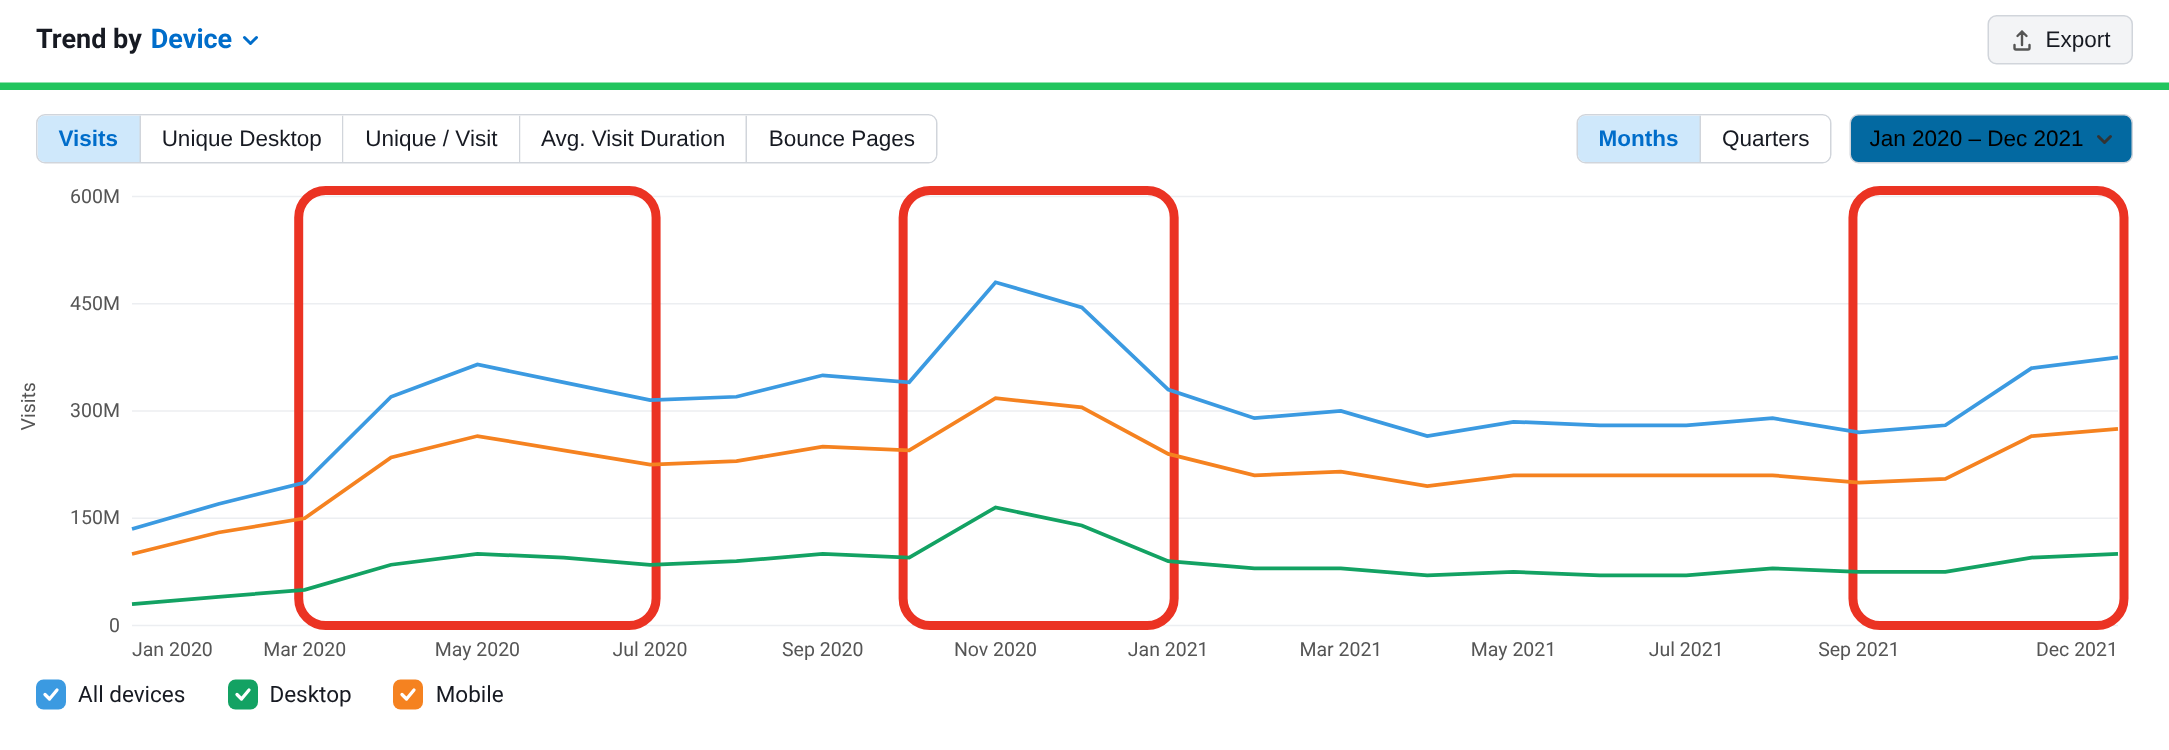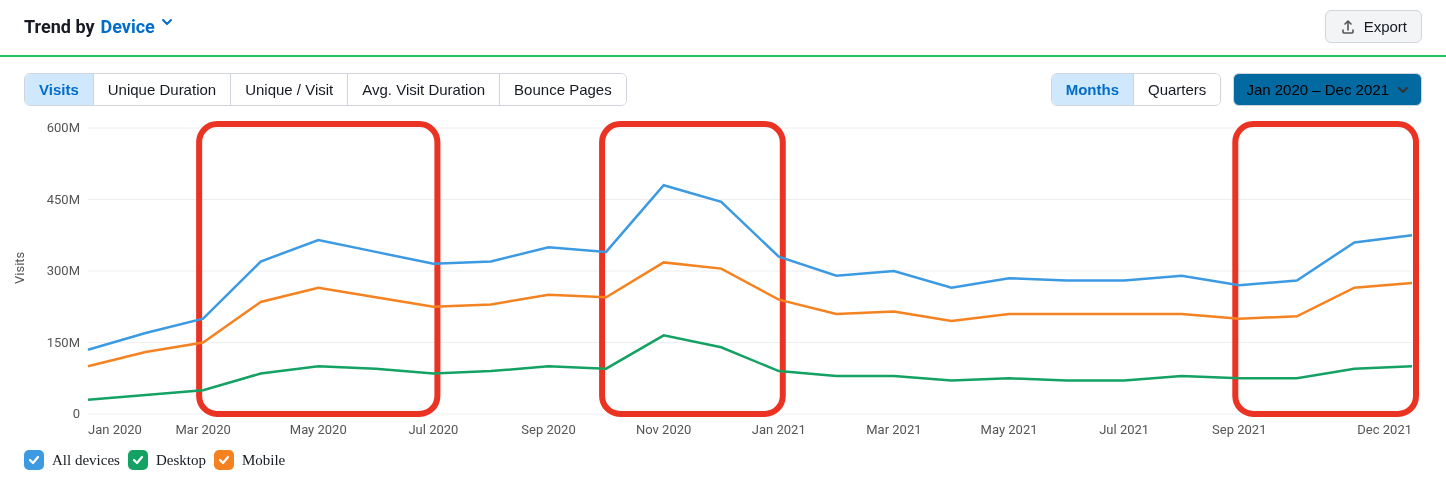--- a/index.html
+++ b/index.html
@@ -10,35 +10,36 @@
     background: #fff;
     width: 1446px;
     height: 500px;
     position: relative;
   }
   .header {
     display: flex;
     align-items: center;
     justify-content: space-between;
     padding: 10px 24px 12px 24px;
-    border-bottom: 2px solid #22c55e;
+    border-bottom: 5px solid #22c55e;
     gap: 24px;
   }
   .title-wrap {
     display: flex;
     align-items: center;
     gap: 6px;
     font-size: 18px;
     font-weight: 700;
   }
   .title-link {
     color: #006dca;
     font-weight: 700;
     cursor: pointer;
     display: inline-flex;
+    align-items: center;
     gap: 6px;
   }
   .title-link svg { display: block; }
   .export-btn {
     display: inline-flex;
     align-items: center;
     gap: 8px;
     padding: 7px 14px;
     border: 1px solid #d1d5db;
     border-radius: 6px;
@@ -95,24 +96,23 @@
     position: relative;
     padding: 0 24px;
   }
   .chart-svg {
     display: block;
     width: 1398px;
     height: 330px;
   }
   .legend {
     display: flex;
-    gap: 8px;
+    gap: 28px;
     padding: 6px 24px;
     align-items: center;
-    font-family: Liberation Serif, serif;
   }
   .legend-item {
     display: flex;
     align-items: center;
     gap: 8px;
     font-size: 15px;
     cursor: pointer;
   }
   .legend-check {
     width: 20px;
@@ -154,21 +154,21 @@
     <svg width="16" height="16" viewBox="0 0 16 16">
         <path d="M8 11V2M5 5l3-3 3 3M3 11v2a1 1 0 001 1h8a1 1 0 001-1v-2" stroke="#555" stroke-width="1.6" fill="none" stroke-linecap="round" stroke-linejoin="round"></path>
       </svg>
     <span>Export</span>
   </button>
 </div>
 
 <div class="controls">
   <div class="seg-group">
     <button class="seg-btn active">Visits</button>
-    <button class="seg-btn">Unique Duration</button>
+    <button class="seg-btn">Unique Desktop</button>
     <button class="seg-btn">Unique / Visit</button>
     <button class="seg-btn">Avg. Visit Duration</button>
     <button class="seg-btn">Bounce Pages</button>
   </div>
   <div class="right-controls">
     <div class="seg-group">
       <button class="seg-btn active">Months</button>
       <button class="seg-btn">Quarters</button>
     </div>
     <button class="date-btn">

